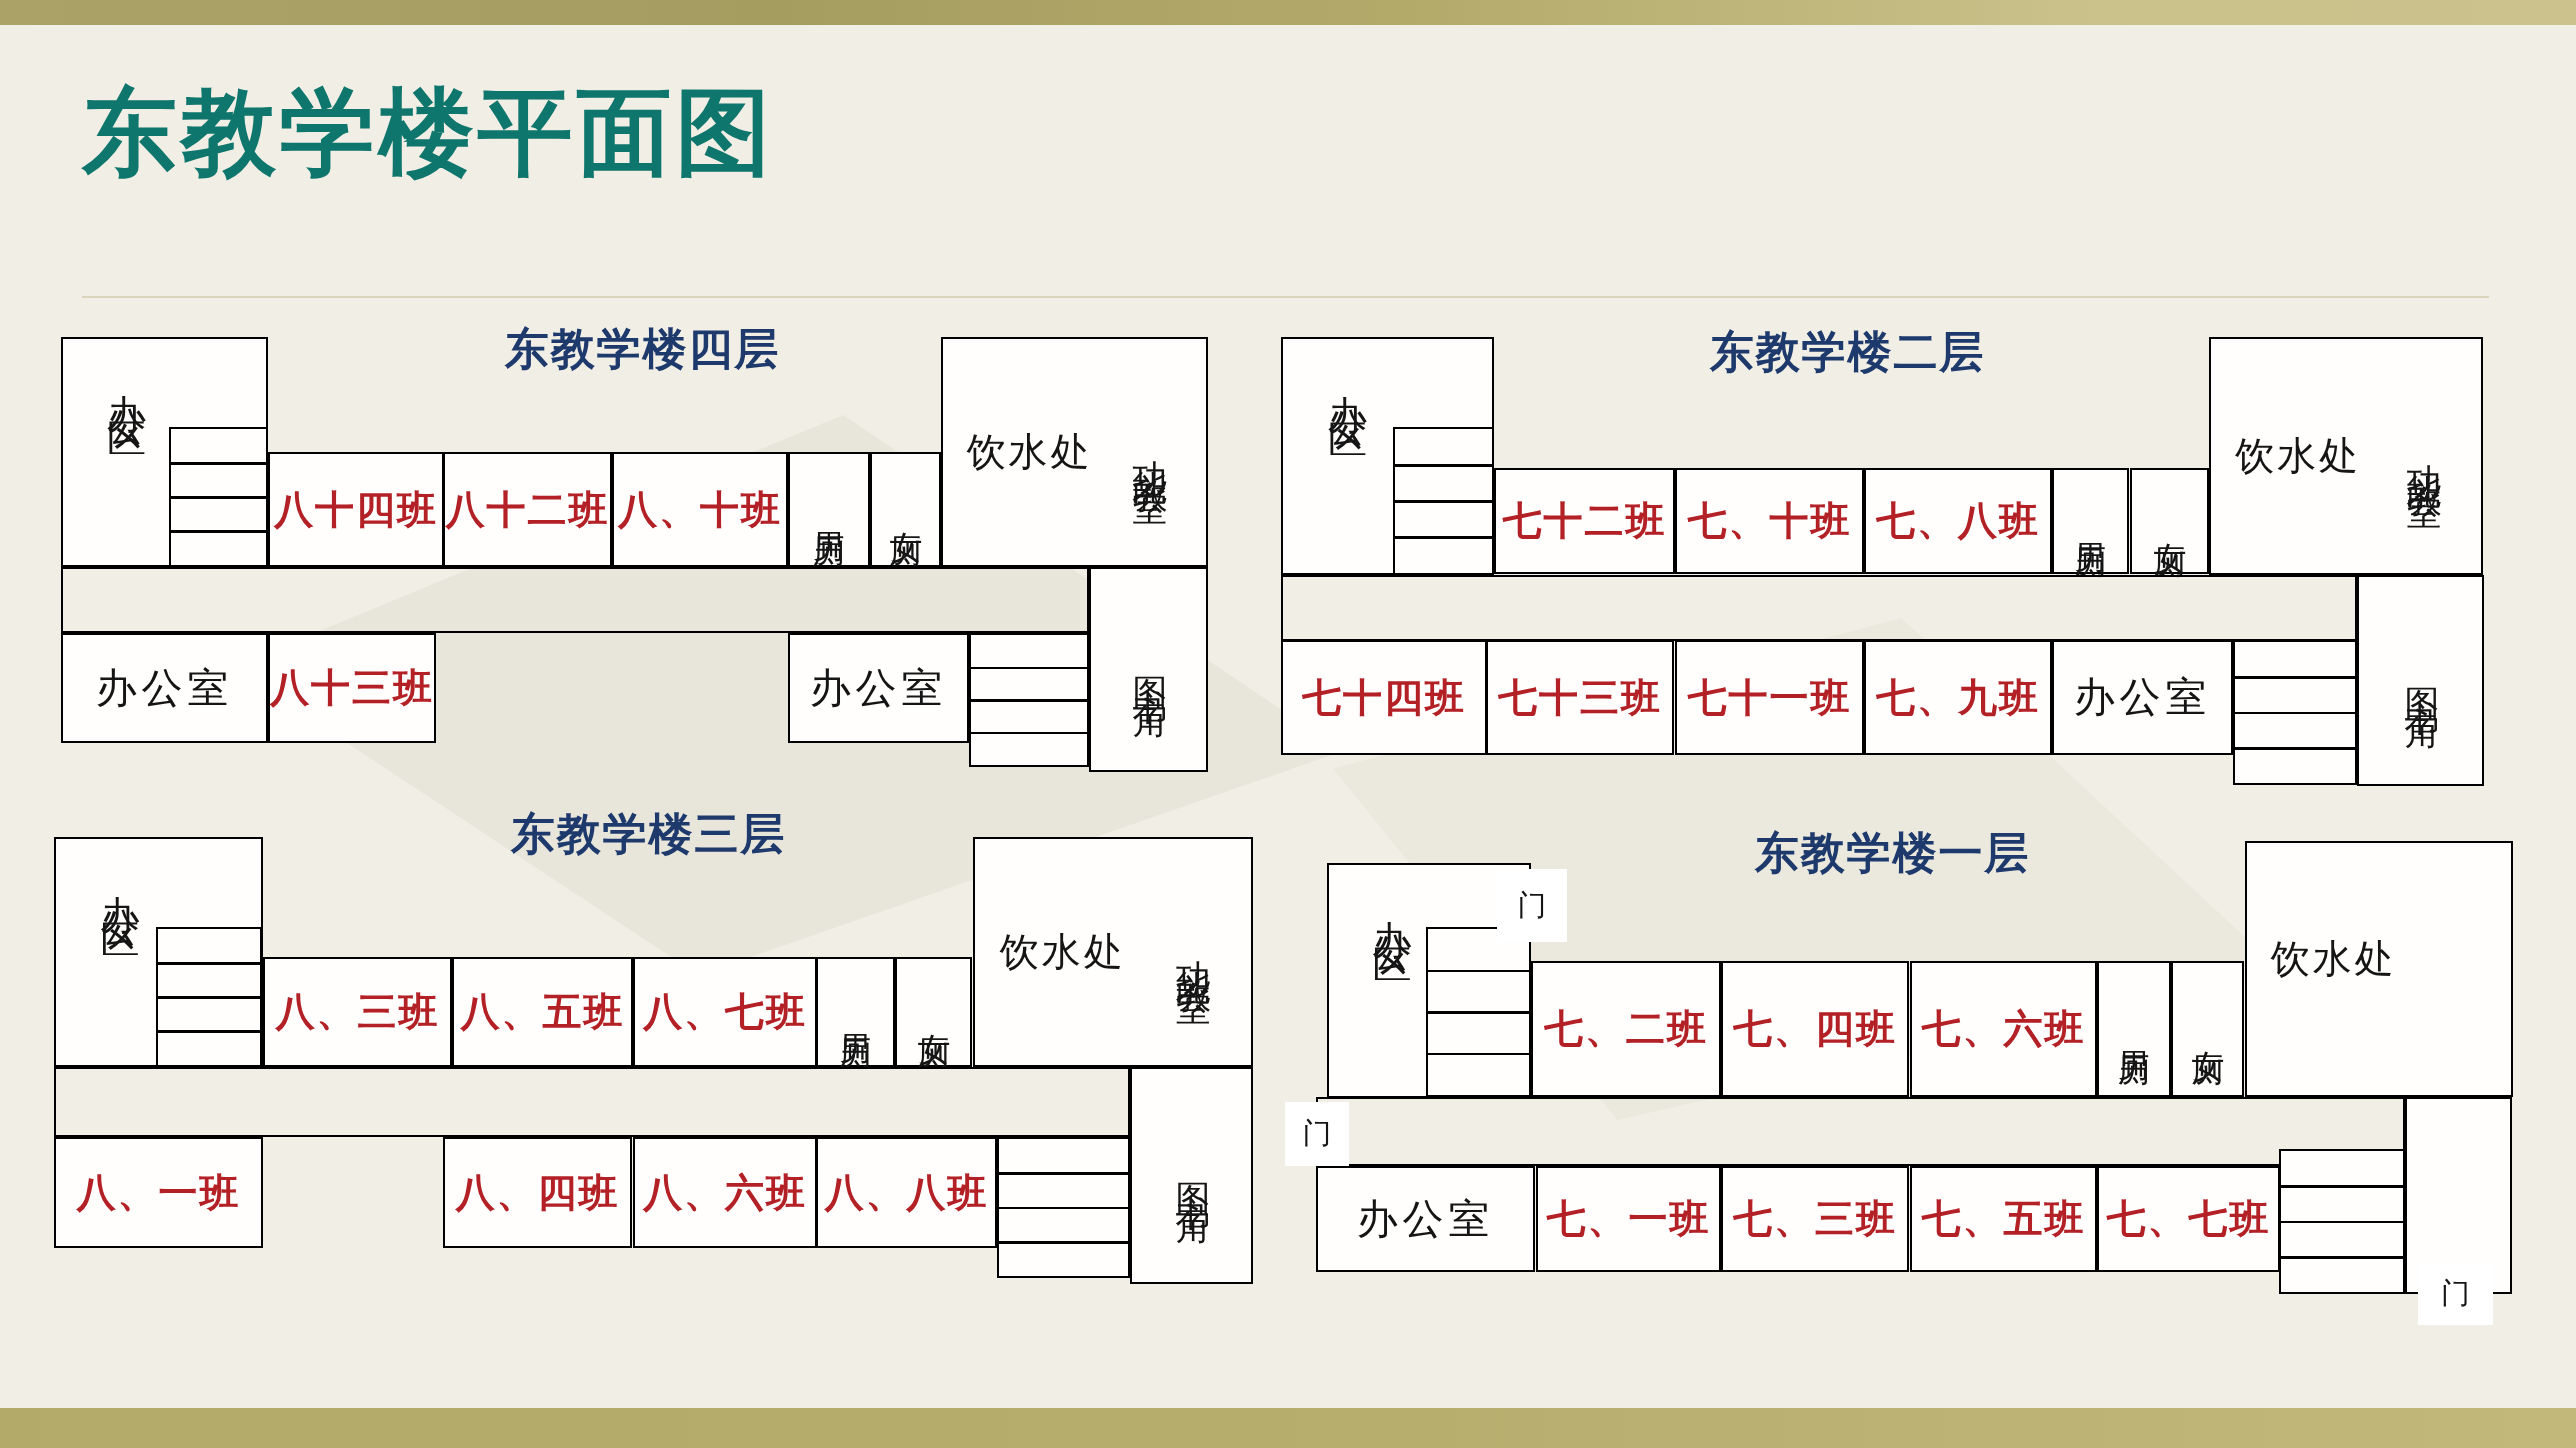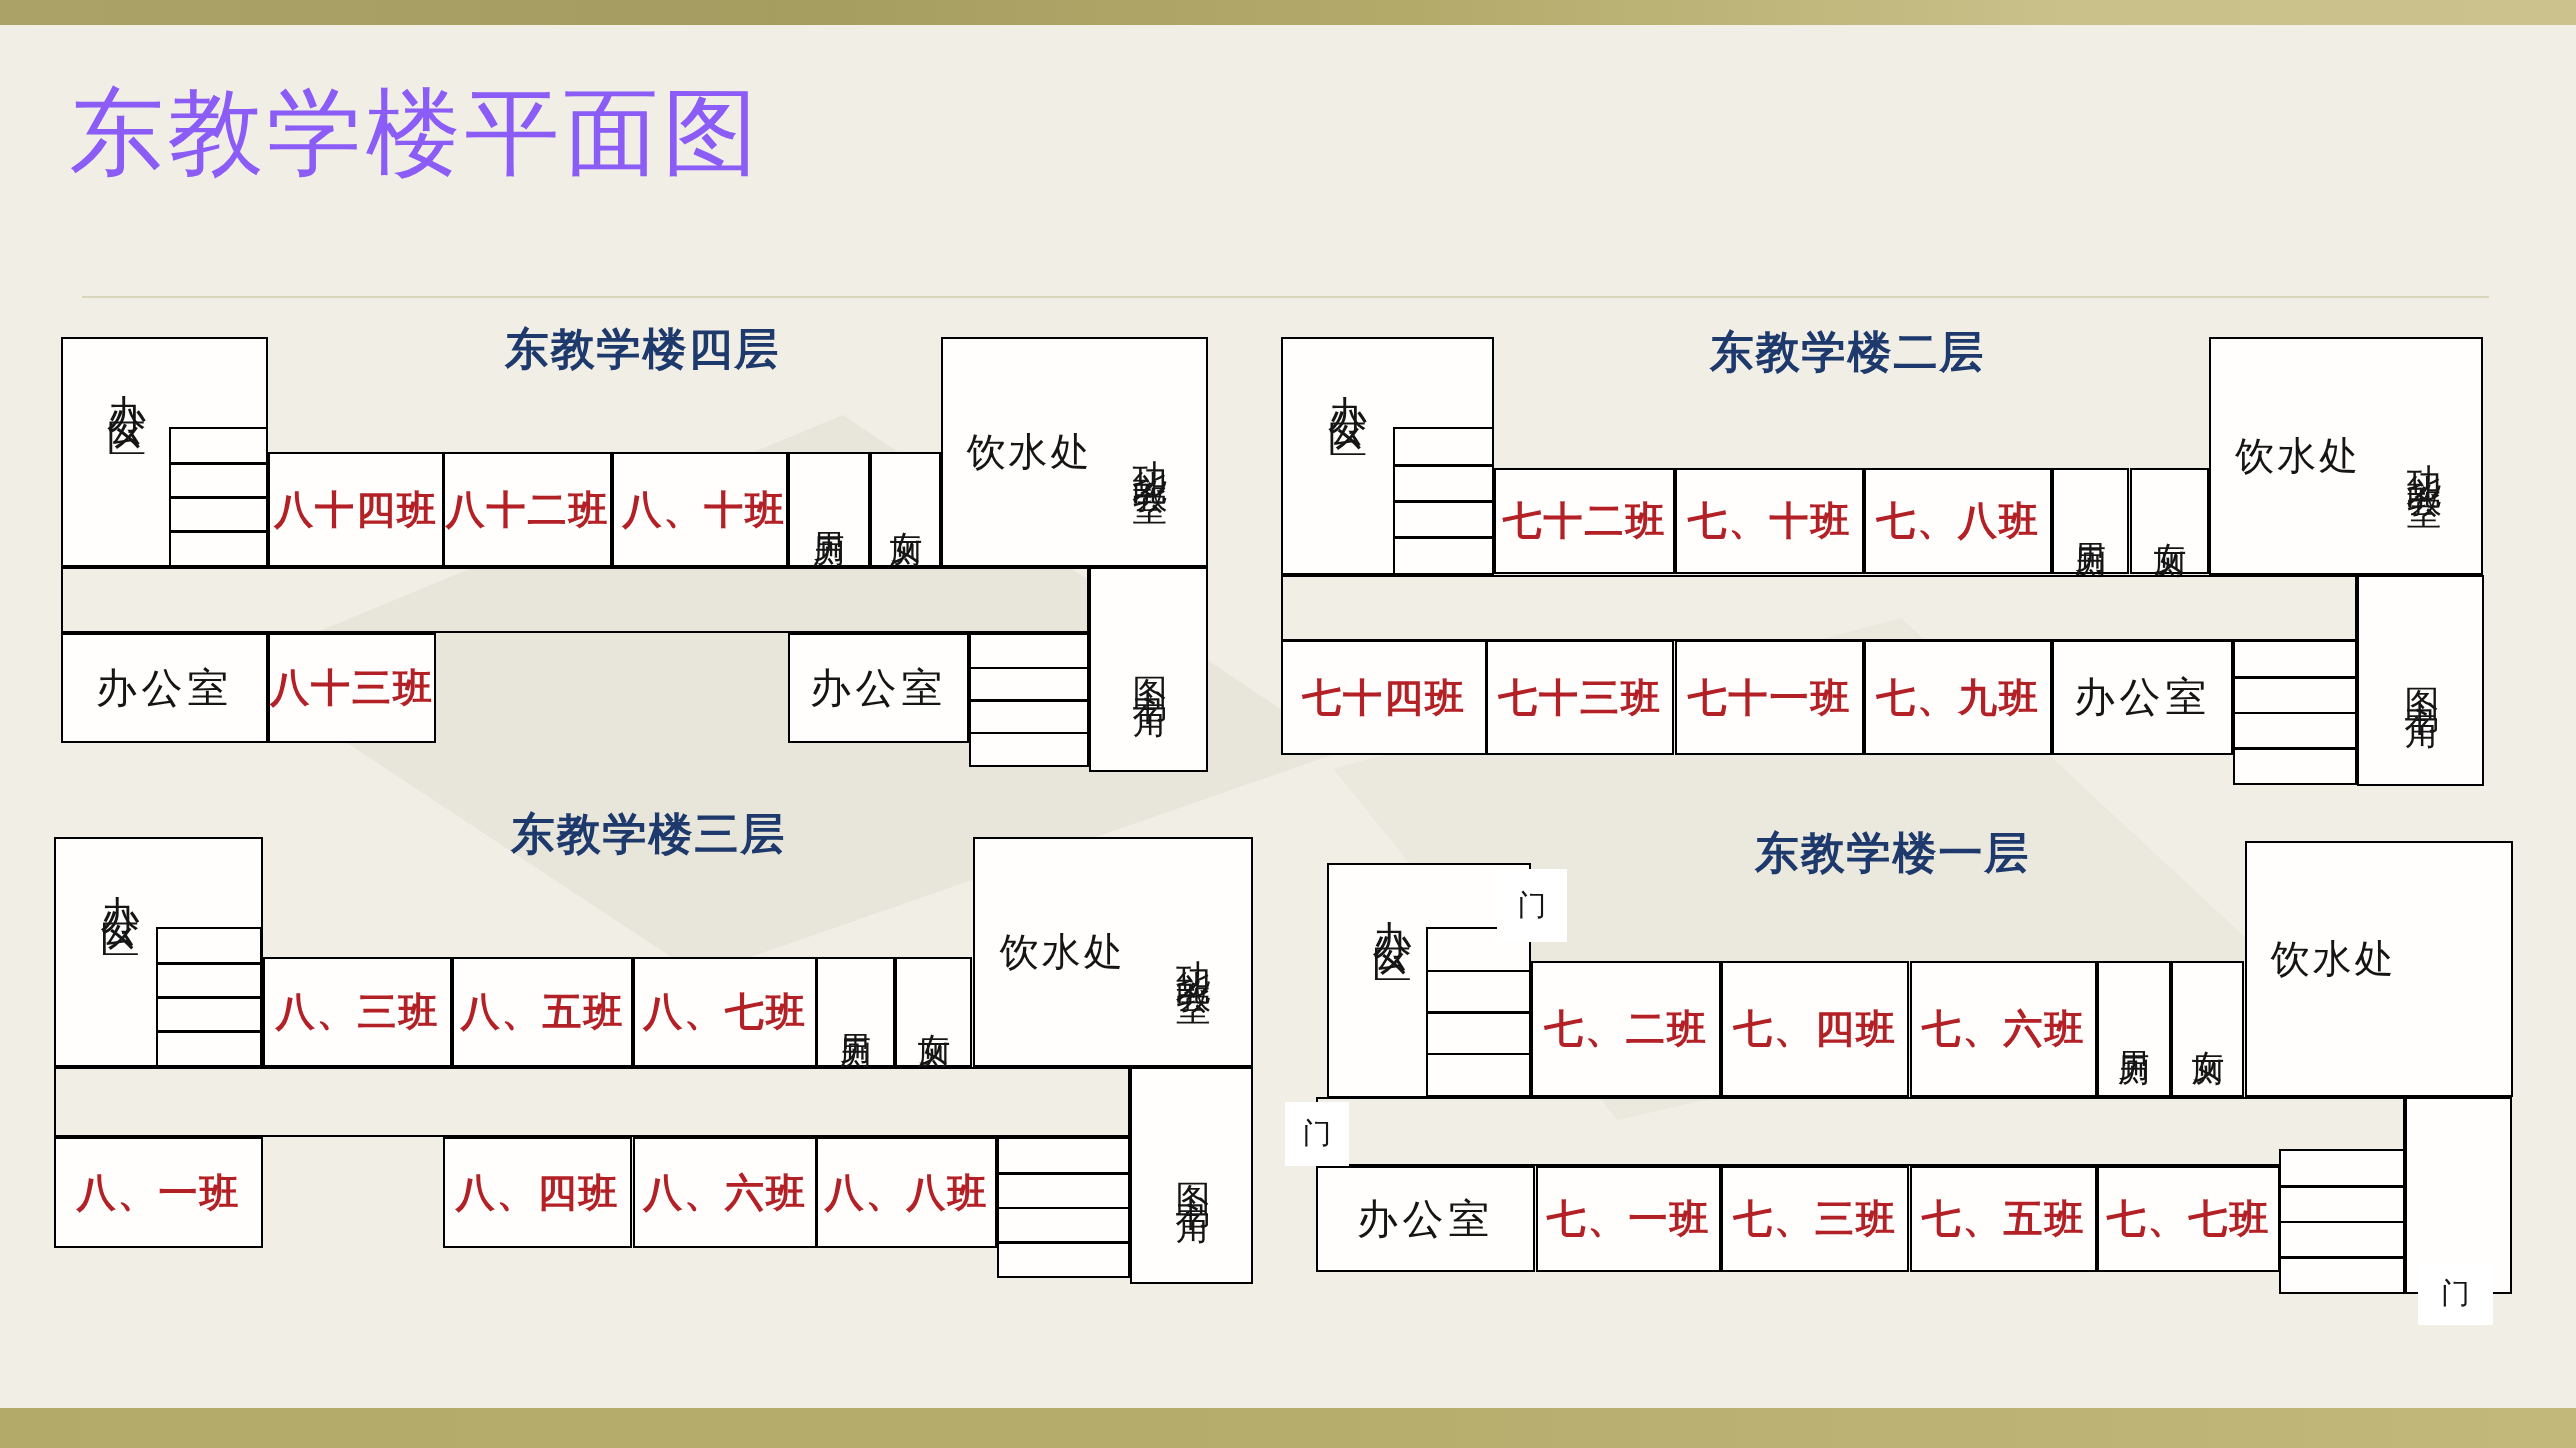--- a/index.html
+++ b/index.html
@@ -7,23 +7,23 @@
     position:relative;width:2576px;height:1449px;overflow:hidden;
     background:#f1efe5;
     font-family:"Liberation Serif","DejaVu Serif",serif;
   }
   .topbar{position:absolute;left:0;top:0;width:2576px;height:25px;
     background:linear-gradient(90deg,#aba267 0%,#a59d60 30%,#b3aa6a 55%,#c9c08a 80%,#cbc28d 100%);}
   .bottombar{position:absolute;left:0;top:1408px;width:2576px;height:41px;
     background:linear-gradient(90deg,#b3a968 0%,#b6ac6c 50%,#c2b87a 100%);}
   .wm{position:absolute;pointer-events:none;}
   .slide-title{
-    position:absolute;left:69px;top:70px;
+    position:absolute;left:82px;top:70px;
     font-family:"Liberation Sans","DejaVu Sans",sans-serif;
-    font-weight:400;font-size:95px;letter-spacing:3.9px;color:#8b5cf6;
+    font-weight:700;font-size:95px;letter-spacing:3.9px;color:#0f766e;
   }
   .rule{position:absolute;left:82px;top:296px;width:2407px;height:1.9px;background:#d9d5bb;}
   .subtitle{
     position:absolute;width:435px;text-align:center;
     font-size:44px;font-weight:bold;color:#1e3a6d;letter-spacing:1.9px;
   }
   .sub-f4{left:425px;top:320px;}
   .sub-f2{left:1630px;top:323px;}
   .sub-f3{left:431px;top:805px;}
   .sub-f1{left:1675px;top:824px;}
@@ -66,21 +66,21 @@
       <div class="sline" style="top: calc(25% - 1px);"></div>
       <div class="sline" style="top: calc(50% - 1px);"></div>
       <div class="sline" style="top: calc(75% - 1px);"></div>
     </div>
     <div class="box" style="left: 268px; top: 452px; width: 176px; height: 115px;">
       <span class="lbl red">八十四班</span>
     </div>
     <div class="box" style="left: 443px; top: 452px; width: 169px; height: 115px;">
       <span class="lbl red">八十二班</span>
     </div>
-    <div class="box" style="left: 612px; top: 452px; width: 176px; height: 115px; justify-content: flex-end;">
+    <div class="box" style="left: 612px; top: 452px; width: 176px; height: 115px;">
       <span class="lbl red">八、十班</span>
     </div>
     <div class="box" style="left: 788px; top: 452px; width: 82px; height: 115px;">
       <span class="lbl blk vert" style="font-size: 33px; letter-spacing: 3.9px;">男厕</span>
     </div>
     <div class="box" style="left: 870px; top: 452px; width: 71px; height: 115px;">
       <span class="lbl blk vert" style="font-size: 33px; letter-spacing: 3.9px;">女厕</span>
     </div>
     <div class="box" style="left: 941px; top: 337px; width: 267px; height: 230px; position: absolute;">
       <span class="lbl blk" style="position: absolute; left: 9%; top: 50%; transform: translateY(-50%); font-size: 39px; letter-spacing: 2.9px;">饮水处</span>

